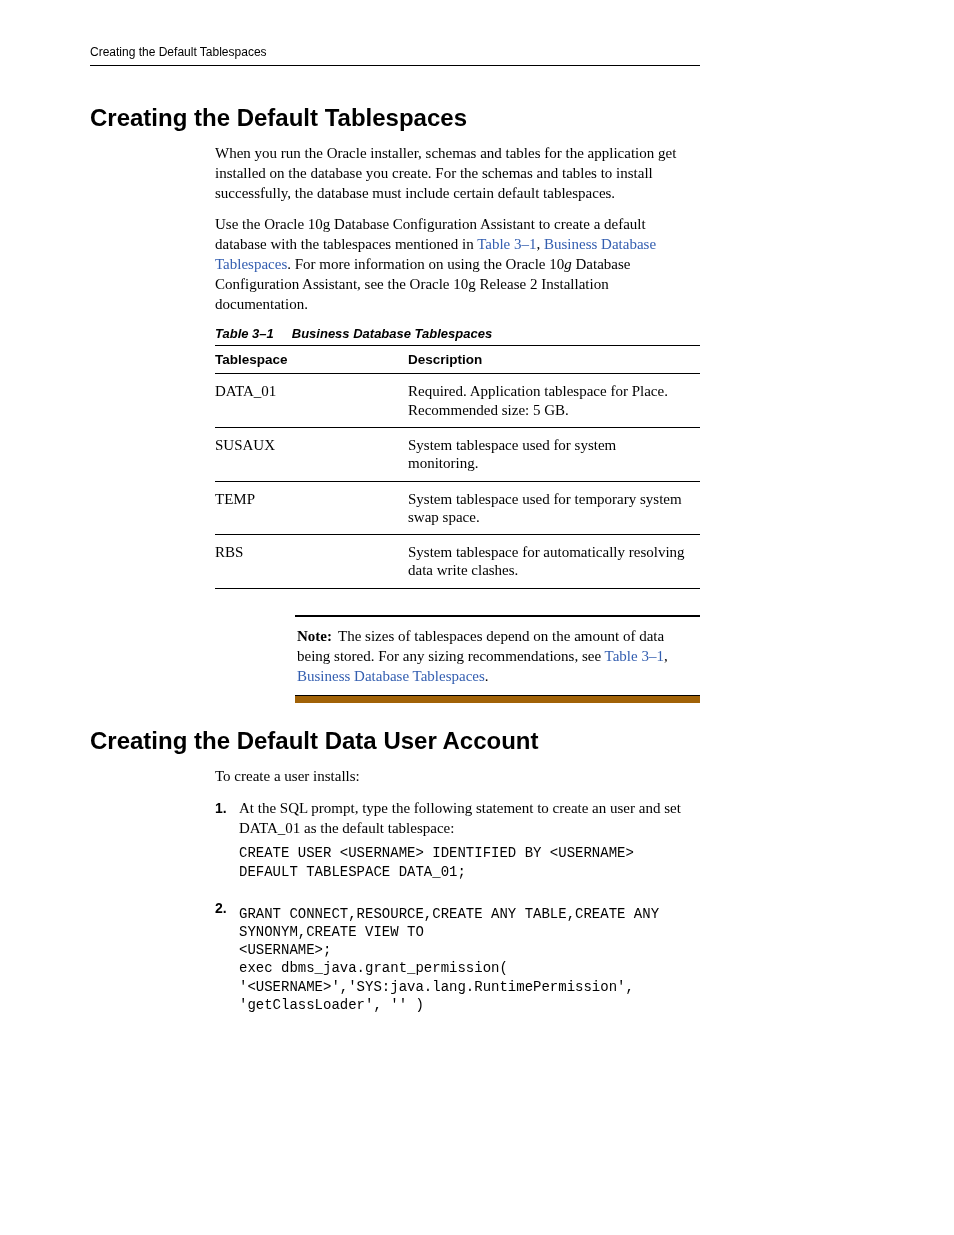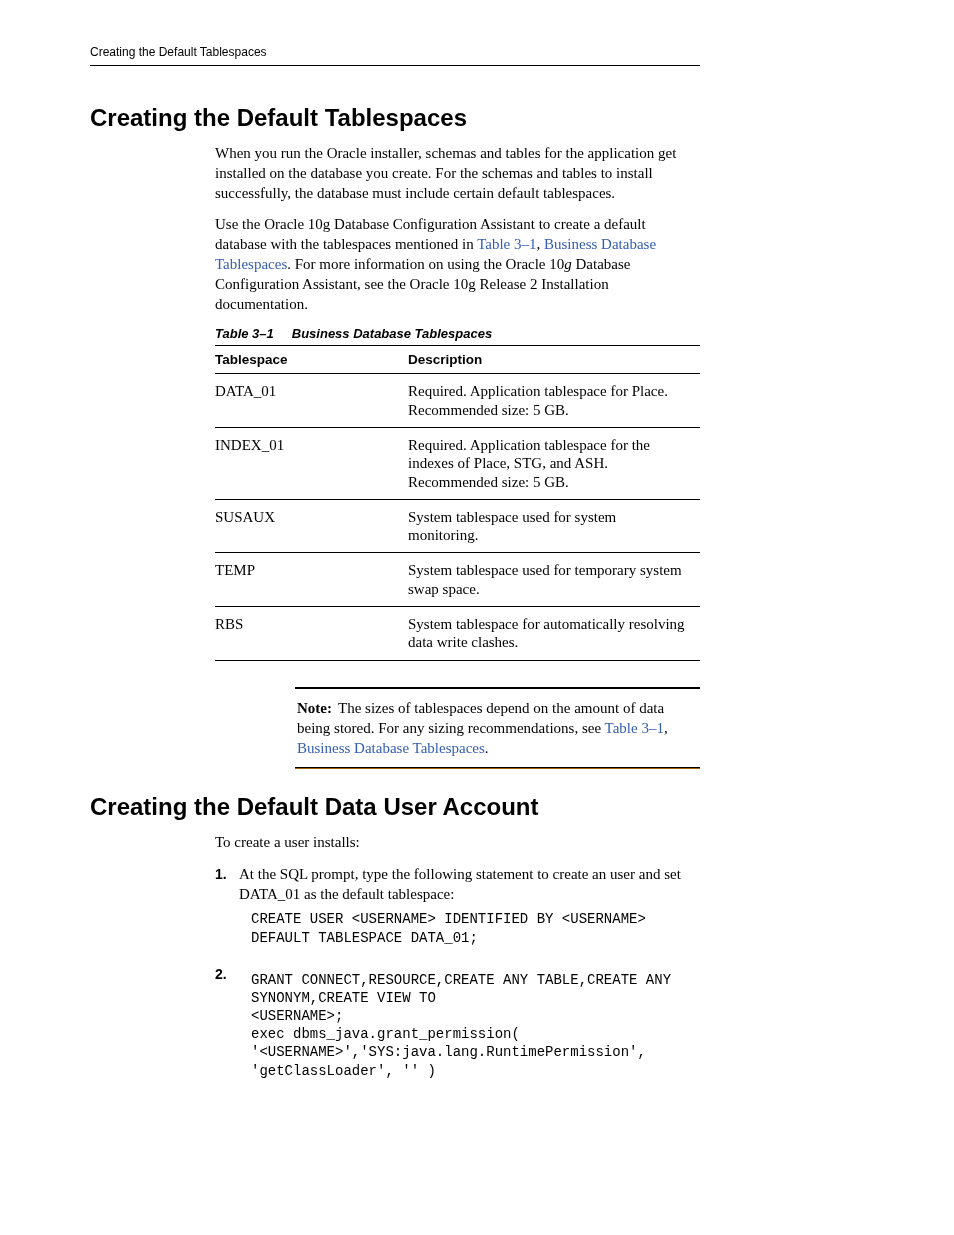--- a/index.html
+++ b/index.html
@@ -73,38 +73,38 @@
     border-top: 2.5px double #000;
     border-bottom: 2.5px double #000;
     padding: 10px 6px 10px 2px;
     line-height: 1.34;
     position: relative;
   }
   
   .note-box::before, .note-box::after { content:none; }
   .note-box {
     border-top: 1px solid #000;
-    border-bottom: 1px solid #a16207;
+    border-bottom: 7px solid #a16207;
     box-shadow: inset 0 2px 0 -1px #000, inset 0 -2px 0 -1px #000;
   }
   .note-label { font-weight: bold; margin-right: 6px; }
   ol.steps { margin: 0 0 0 0; padding: 0; list-style: none; }
   ol.steps > li { display:flex; margin: 0 0 10px 0; }
   ol.steps .step-num {
     font-family: Arial, Helvetica, sans-serif;
     font-weight: bold;
     font-size: 14px;
     width: 24px; flex:0 0 24px;
     padding-top:1px;
   }
   ol.steps .step-body { flex:1; line-height:1.32; }
   pre.code {
     font-family: "Courier New", monospace;
     font-size: 14px;
-    margin: 6px 0 8px 12px;
+    margin: 6px 0 8px 0;
     white-space: pre-wrap;
     line-height: 1.3;
   }
 </style>
 </head>
 <body>
 
 <div class="page">
 
   <div class="running-header">Creating the Default Tablespaces</div>
@@ -126,24 +126,20 @@
       <thead>
         <tr class="thead-top thead-bot">
           <th class="col-ts">Tablespace</th>
           <th>Description</th>
         </tr>
       </thead>
       <tbody>
         <tr>
           <td>DATA_01</td>
           <td>Required. Application tablespace for Place.<br>Recommended size: 5 GB.</td>
-        </tr>
-        <tr class="row-sep">
-          <td>INDEX_01</td>
-          <td>Required. Application tablespace for the indexes of Place, STG, and ASH.<br>Recommended size: 5 GB.</td>
         </tr>
         <tr class="row-sep">
           <td>SUSAUX</td>
           <td>System tablespace used for system monitoring.</td>
         </tr>
         <tr class="row-sep">
           <td>TEMP</td>
           <td>System tablespace used for temporary system swap space.</td>
         </tr>
         <tr class="row-sep tbl-bottom">

